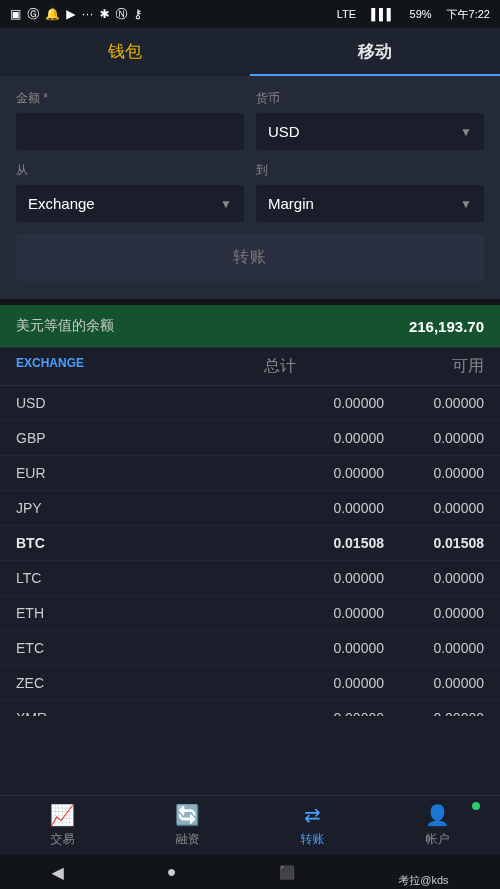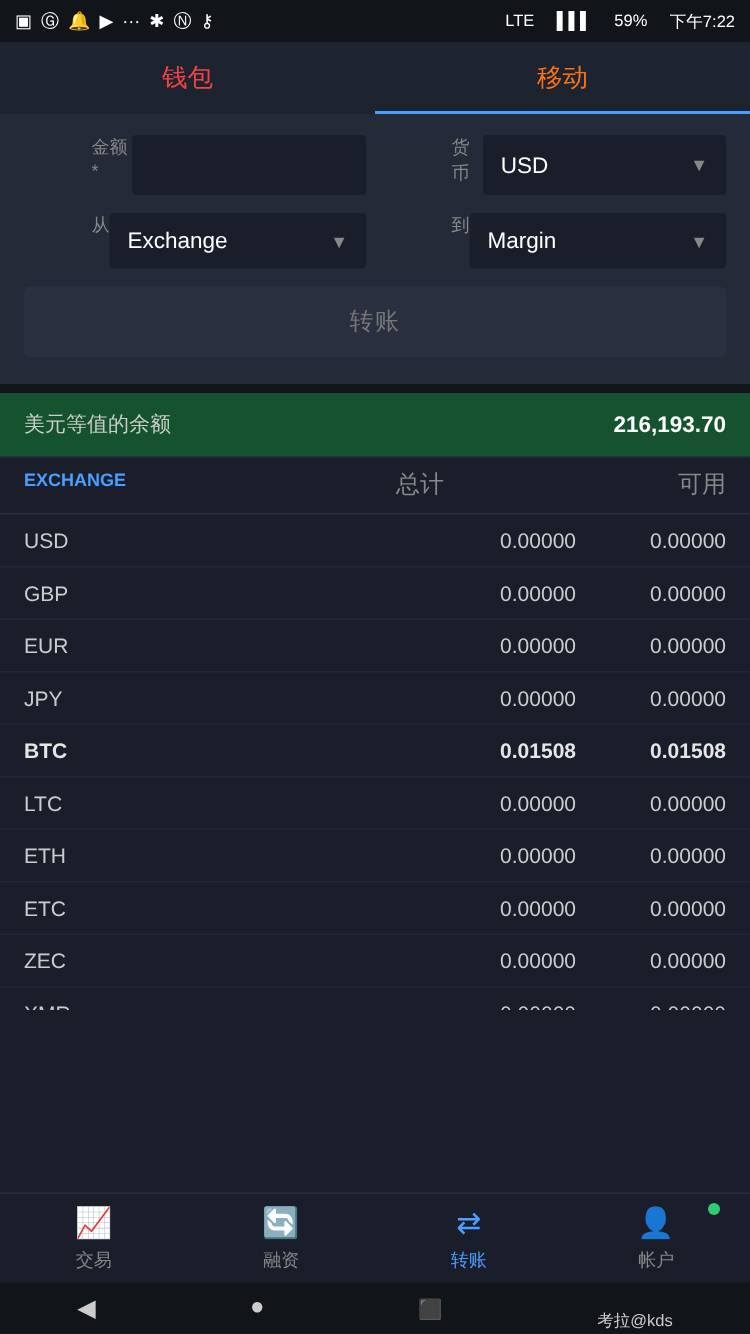--- a/index.html
+++ b/index.html
@@ -32,46 +32,46 @@
       display: flex;
       height: 48px;
       background: #1e2330;
     }
     .tab-item {
       flex: 1;
       display: flex;
       align-items: center;
       justify-content: center;
       font-size: 17px;
-      color: #ef4444;
+      color: #eab308;
       cursor: pointer;
       border-bottom: 2px solid transparent;
     }
     .tab-item.active {
-      color: #f97316;
+      color: #e5e5e5;
       border-bottom: 2px solid #4a9eff;
+      font-weight: bold;
     }
 
     
     .form-area {
       background: #252a38;
       padding: 14px 16px 18px 16px;
     }
 
     .form-row {
       display: flex;
       gap: 12px;
       margin-bottom: 12px;
     }
 
     .form-group {
       flex: 1;
       display: flex;
-      flex-direction: row;
-      margin-left: 45px;
+      flex-direction: column;
     }
 
     .form-label {
       font-size: 12px;
       color: #888;
       margin-bottom: 6px;
     }
 
     .form-input {
       background: #1a1e2a;

